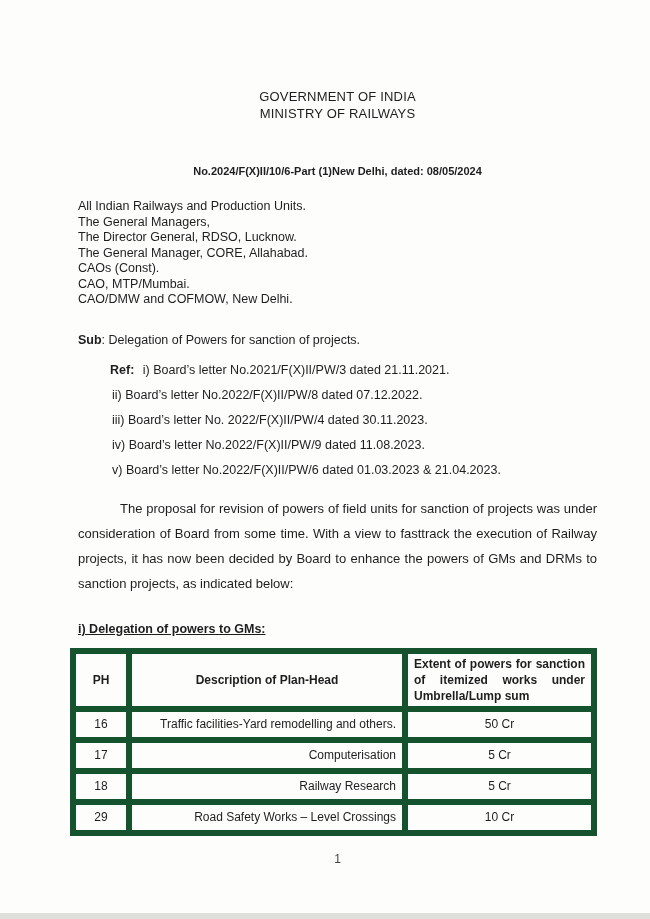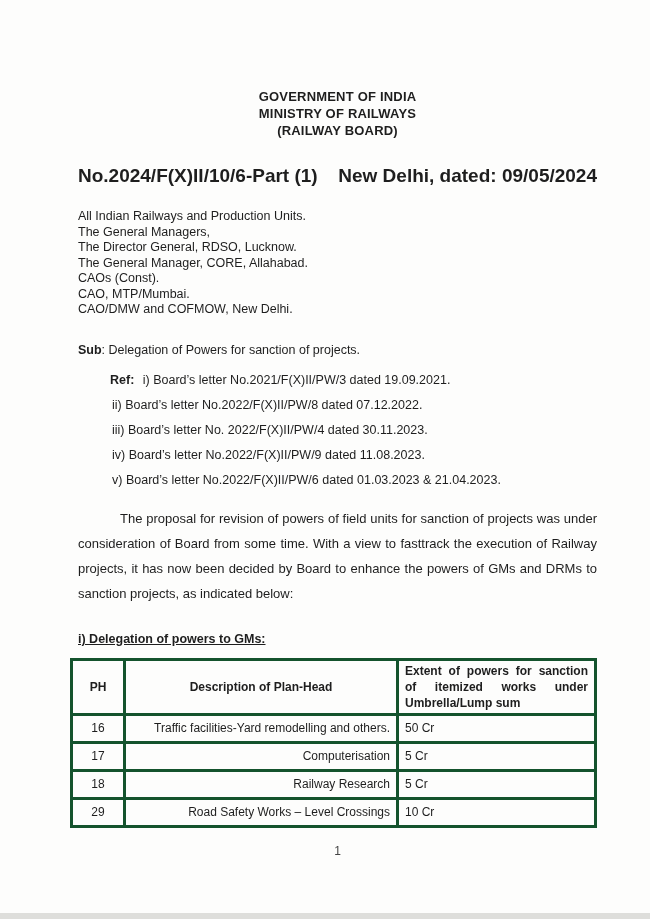--- a/index.html
+++ b/index.html
@@ -13,28 +13,28 @@
     overflow: hidden;
   }
   .page {
     position: relative;
     width: 650px;
     height: 919px;
     box-sizing: border-box;
     padding: 88px 53px 0 78px;
   }
   .doc-header { text-align: center; line-height: 17px; }
-  .doc-header div { font-weight: bold; font-size: 13px; letter-spacing: 0.2px; }
+  .doc-header div { font-weight: normal; font-size: 13px; letter-spacing: 0.2px; }
 
   .ref-row {
     display: flex;
-    justify-content: space-between;
-    margin-top: 26px;
+    justify-content: center;
+    margin-top: 43px;
     font-weight: bold;
-    font-size: 19px;
+    font-size: 11px;
   }
 
   .addressees { margin-top: 22px; font-size: 12.5px; line-height: 15.5px; }
 
   .sub-line { margin-top: 25px; font-size: 12.5px; }
   .bold { font-weight: bold; }
 
   .ref-block { margin-top: 11px; font-size: 12.5px; line-height: 25px; }
   .ref-line.cont { padding-left: 34px; }
   .ref-label { font-weight: bold; margin-left: 32px; }
@@ -55,30 +55,30 @@
   }
 
   table.delegation {
     margin-top: 12px;
     margin-left: -8px;
     border-collapse: collapse;
     width: 527px;
     font-size: 12px;
   }
   table.delegation th, table.delegation td {
-    border: 3px solid #14532d;
+    border: 6px solid #14532d;
     padding: 2px 6px;
     vertical-align: middle;
   }
   th.col-ph  { width: 38px;  text-align: center; font-weight: bold; }
   th.col-desc{ width: 258px; text-align: center; font-weight: bold; }
   th.col-ext { text-align: justify; font-weight: bold; line-height: 16px; }
   td.c-ph   { text-align: center; height: 21px; }
   td.c-desc { text-align: right; }
-  td.c-ext  { }
+  td.c-ext  { text-align: center; }
 
   .page-number {
     margin-top: 16px;
     text-align: center;
     font-size: 12px;
     color: #444;
   }
 
   .scan-edge {
     position: absolute;
@@ -88,46 +88,45 @@
   }
 </style>
 </head>
 <body>
 
 <div class="page">
 
   <header class="doc-header">
     <div>GOVERNMENT OF INDIA</div>
     <div>MINISTRY OF RAILWAYS</div>
-    <div>(RAILWAY BOARD)</div>
   </header>
 
   <div class="ref-row">
     <span>No.2024/F(X)II/10/6-Part (1)</span>
-    <span>New Delhi, dated: 09/05/2024</span>
+    <span>New Delhi, dated: 08/05/2024</span>
   </div>
 
   <div class="addressees">
     <div>All Indian Railways and Production Units.</div>
     <div>The General Managers,</div>
     <div>The Director General, RDSO, Lucknow.</div>
     <div>The General Manager, CORE, Allahabad.</div>
     <div>CAOs (Const).</div>
     <div>CAO, MTP/Mumbai.</div>
     <div>CAO/DMW and COFMOW, New Delhi.</div>
   </div>
 
   <div class="sub-line">
     <span class="bold">Sub</span><span>: Delegation of Powers for sanction of projects.</span>
   </div>
 
   <div class="ref-block">
     <div class="ref-line">
       <span class="ref-label">Ref:</span>
-      <span class="ref-first-item">i) Board’s letter No.2021/F(X)II/PW/3 dated 19.09.2021.</span>
+      <span class="ref-first-item">i) Board’s letter No.2021/F(X)II/PW/3 dated 21.11.2021.</span>
     </div>
     <div class="ref-line cont">
       <span>ii) Board’s letter No.2022/F(X)II/PW/8 dated 07.12.2022.</span>
     </div>
     <div class="ref-line cont">
       <span>iii) Board’s letter No. 2022/F(X)II/PW/4 dated 30.11.2023.</span>
     </div>
     <div class="ref-line cont">
       <span>iv) Board’s letter No.2022/F(X)II/PW/9 dated 11.08.2023.</span>
     </div>

